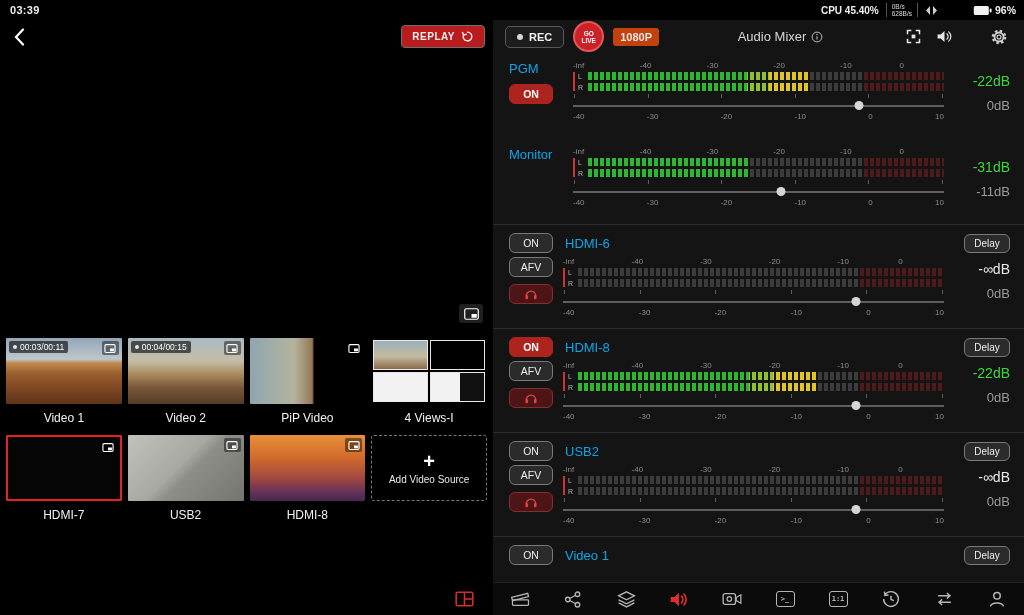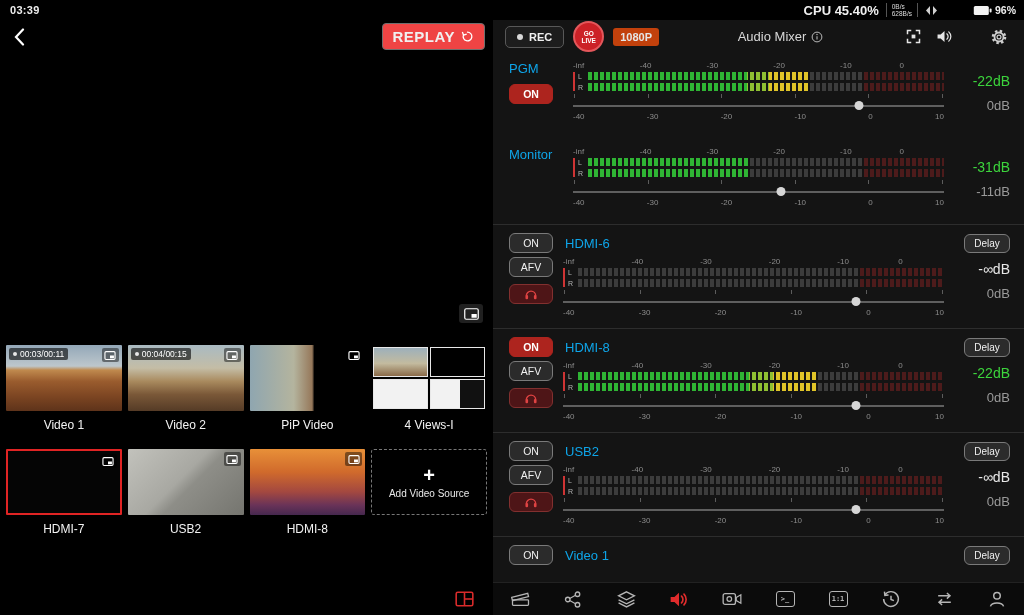--- a/index.html
+++ b/index.html
@@ -6,39 +6,39 @@
   html,body { background:#000; }
   .screen {
     width:1024px; height:615px; overflow:hidden; position:relative;
     font-family:"Liberation Sans", sans-serif; background:#000; color:#eee;
     display:flex; flex-direction:column;
   }
   
   .statusbar { height:20px; background:#000; display:flex; align-items:center; padding:0 8px 0 10px; font-size:11px; }
   .sb-time { font-weight:bold; letter-spacing:.3px; }
   .sb-right { margin-left:auto; display:flex; align-items:center; gap:7px; }
-  .sb-cpu { font-weight:bold; font-size:13px; }
+  .sb-cpu { font-weight:bold; font-size:10px; }
   .sb-net { font-size:6.5px; line-height:7px; color:#ddd; text-align:left; border-left:1px solid #555; border-right:1px solid #555; padding:0 5px; }
   .sb-batt { display:flex; align-items:center; gap:3px; font-size:10.5px; font-weight:bold;padding-left:27px; }
   
   .main { flex:1; display:flex; min-height:0; }
   .left { width:493px; background:#000; display:flex; flex-direction:column; }
   .right { flex:1; background:#141414; display:flex; flex-direction:column; min-width:0; }
   
   .left-topbar { height:33px; display:flex; align-items:center; padding:0 8px; gap:10px; }
   .back-btn { width:22px; height:22px; display:flex; align-items:center; justify-content:center; }
   .hdr-meter { width:96px; display:flex; flex-direction:column; gap:2px; }
   .hdr-meter .meter { height:7px; }
-  .replay-btn { margin-left:auto; display:flex; align-items:center; gap:6px; background:#ef4444; border:1px solid #6f6f6f; border-radius:4px; color:#f0f0f0; font-size:15px; font-weight:bold; padding:4px 10px; letter-spacing:.5px; }
+  .replay-btn { margin-left:auto; display:flex; align-items:center; gap:6px; background:#b91c1c; border:1px solid #6f6f6f; border-radius:4px; color:#f0f0f0; font-size:10px; font-weight:bold; padding:4px 10px; letter-spacing:.5px; }
   
   .preview { height:278px; background:#000; position:relative; }
   .pip-badge { position:absolute; right:10px; bottom:8px; width:24px; height:19px; background:rgba(40,40,40,.8); border-radius:3px; display:flex; align-items:center; justify-content:center; }
   
   .grid { padding:7px 6px 0 6px; display:grid; grid-template-columns:repeat(4,1fr); gap:6px 6px; }
-  .tile { display:flex; flex-direction:column;margin-top:7px; }
+  .tile { display:flex; flex-direction:column; }
   .thumb { height:66px; position:relative; border-radius:1px; overflow:hidden; background:#111; }
   .thumb.selected { border:2px solid #e02424; }
   .thumb .ts { position:absolute; top:3px; left:3px; background:rgba(0,0,0,.6); color:#fff; font-size:8.5px; padding:1px 4px; border-radius:2px; display:flex; align-items:center; gap:3px; }
   .thumb .ts::before { content:""; width:4px; height:4px; border-radius:50%; background:#e8e8e8; }
   .thumb .pip-ic { position:absolute; top:3px; right:3px; width:17px; height:14px; background:rgba(0,0,0,.45); border-radius:2px; display:flex; align-items:center; justify-content:center; }
   .tile-label { text-align:center; font-size:12px; color:#f2f2f2; padding:7px 0 4px; }
   .bg-desert { background:linear-gradient(180deg,#93a7b8 0%,#bdc7cc 32%,#c08a4e 38%,#9a5c2e 55%,#7c4522 78%,#5e331a 100%); }
   .bg-dog { background:linear-gradient(180deg,#a9bac2 0%,#c4bda6 35%,#a98a5e 55%,#7a5838 75%,#553b26 100%); }
   .bg-pip { background:linear-gradient(90deg,#8fa6b0 0%,#b4b49e 38%,#96785a 54%,#000 56%,#000 100%); }
   .bg-quad { display:grid; grid-template-columns:1fr 1fr; grid-template-rows:1fr 1fr; gap:2px; background:#000; padding:2px; }

